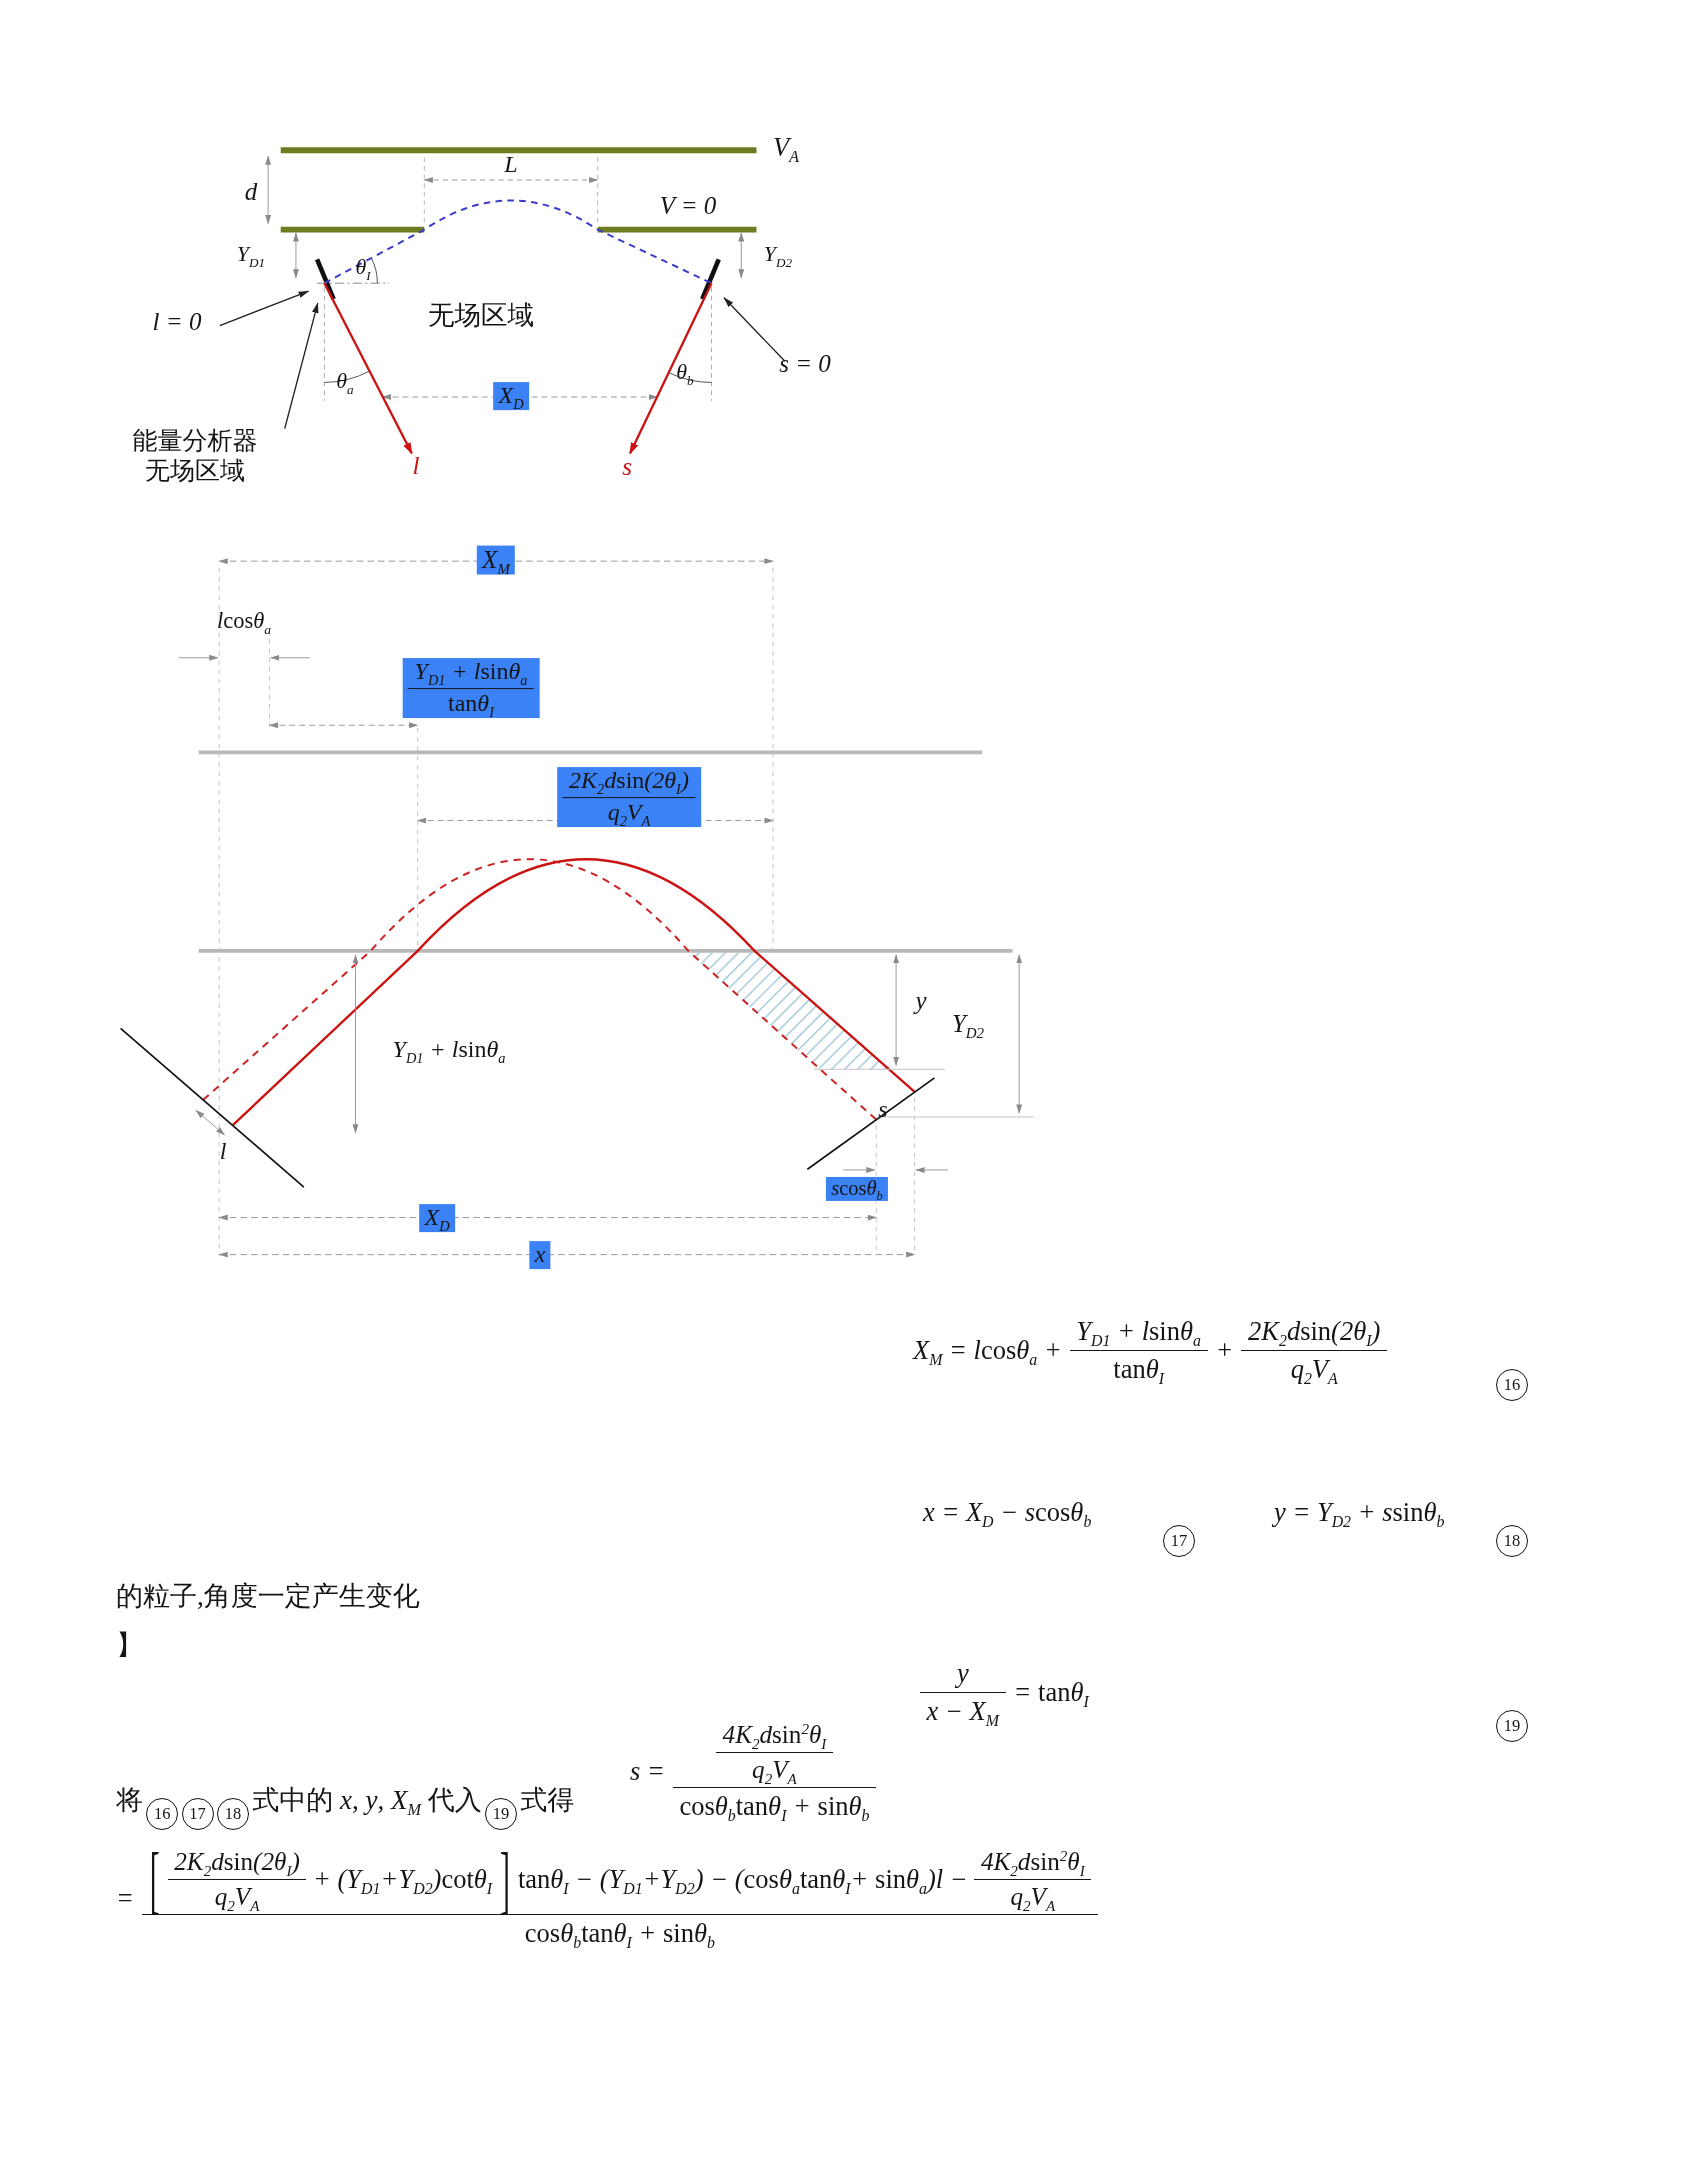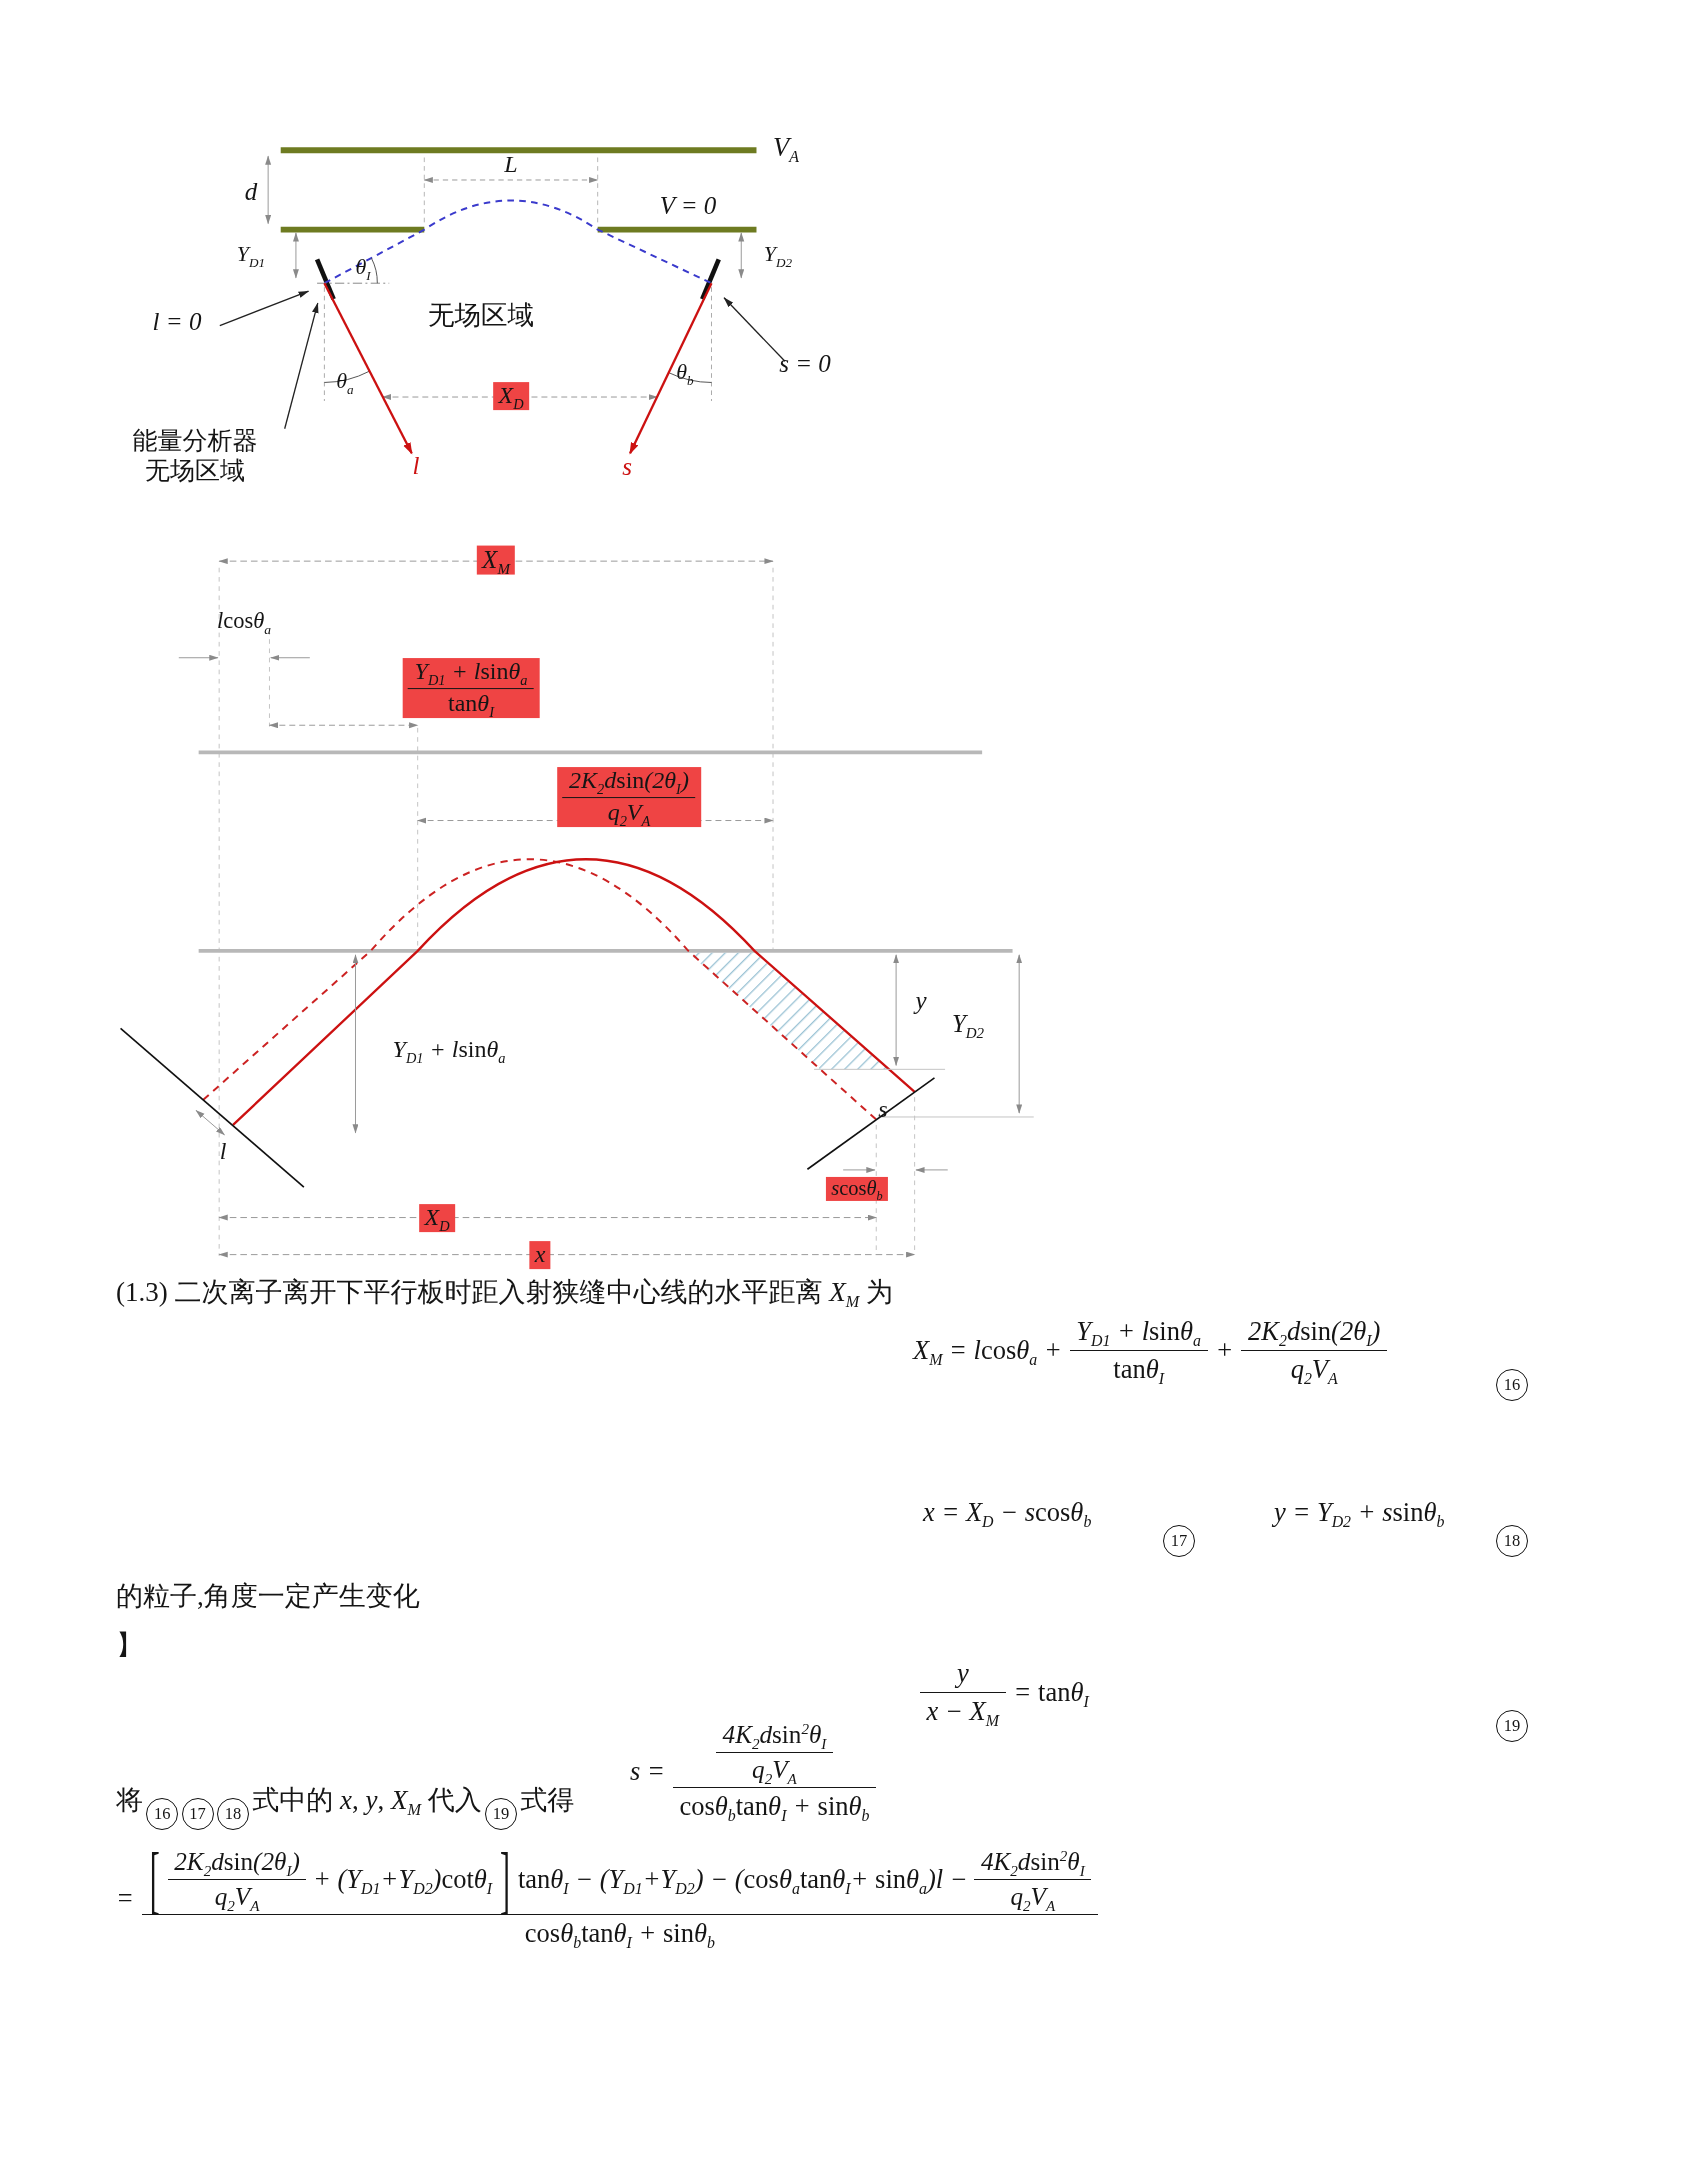--- a/index.html
+++ b/index.html
@@ -7,21 +7,21 @@
         font-family:"Liberation Serif","DejaVu Serif",serif;color:#151515;}
   svg.lines{position:absolute;left:0;top:0;}
   .flabel{position:absolute;transform:translate(-50%,-50%);white-space:nowrap;line-height:1.05;}
   .math{font-style:italic;}
   .math .rm, .rm{font-style:normal;}
   .para{position:absolute;font-size:27px;white-space:nowrap;font-style:normal;line-height:1.2;}
   .para i{font-style:italic;}
   sub,sup{font-size:60%;line-height:0;}
   .f40{font-size:26.5px}.f38{font-size:25px}.f36{font-size:24px}.f34{font-size:22.5px}.f33{font-size:22px}.f31{font-size:20.5px}
   .red{color:#cc1111;}
-  .wbg{background:#ef4444;padding:1.3px 5.3px;}
+  .wbg{background:#3b82f6;padding:1.3px 5.3px;}
   .frac{display:inline-flex;flex-direction:column;align-items:center;vertical-align:middle;}
   .frac > .fn{align-self:stretch;text-align:center;padding:0 6.6px 3.3px;}
   .frac > .fd{align-self:stretch;text-align:center;border-top:1.7px solid #161616;padding:2.6px 6.6px 0;}
   .nrow{display:flex;align-items:center;justify-content:center;gap:6.6px;padding:0 4px 4px;}
   .frac .frac{font-size:0.95em;}
   .eqrow{position:absolute;display:flex;align-items:center;gap:8px;font-size:26.5px;}
   .circ{display:inline-flex;align-items:center;justify-content:center;width:30px;height:30px;
         border:1.7px solid #111;border-radius:50%;font-size:16.5px;font-style:normal;flex:none;background:#fff;margin-top:28px;}
   .circ.abs{position:absolute;transform:translate(-50%,-50%);}
   .bigbr{display:inline-block;font-size:30px;transform:scaleY(2.55);font-style:normal;margin:0 1.3px;}
@@ -165,21 +165,20 @@
   </div>
   <div class="flabel math f36" style="left:449px;top:1050px">Y<sub>D1</sub> + l<span class="rm">sin</span>θ<sub>a</sub></div>
   <div class="flabel math f38" style="left:921px;top:1001px">y</div>
   <div class="flabel math f38" style="left:968px;top:1024px">Y<sub>D2</sub></div>
   <div class="flabel math f36" style="left:883px;top:1110px">s</div>
   <div class="flabel math f36" style="left:223px;top:1152px">l</div>
   <div class="flabel math f31 wbg" style="left:857px;top:1189px">s<span class="rm">cos</span>θ<sub>b</sub></div>
   <div class="flabel math f36 wbg" style="left:437px;top:1218px">X<sub>D</sub></div>
   <div class="flabel math f36 wbg" style="left:540px;top:1255px">x</div>
 
-  <div class="para" style="left:116px;top:1276px">(1.3) 二次离子离开下平行板时距入射狭缝中心线的水平距离 <i>X<sub>M</sub></i> 为</div>
 
   <div class="eqrow" style="left:913px;top:1316px">
     <span class="math">X<sub>M</sub> = l<span class="rm">cos</span>θ<sub>a</sub> +</span>
     <span class="frac math">
       <span class="fn">Y<sub>D1</sub> + l<span class="rm">sin</span>θ<sub>a</sub></span>
       <span class="fd"><span class="rm">tan</span>θ<sub>I</sub></span>
     </span>
     <span class="math">+</span>
     <span class="frac math">
       <span class="fn">2K<sub>2</sub>d<span class="rm">sin</span>(2θ<sub>I</sub>)</span>

